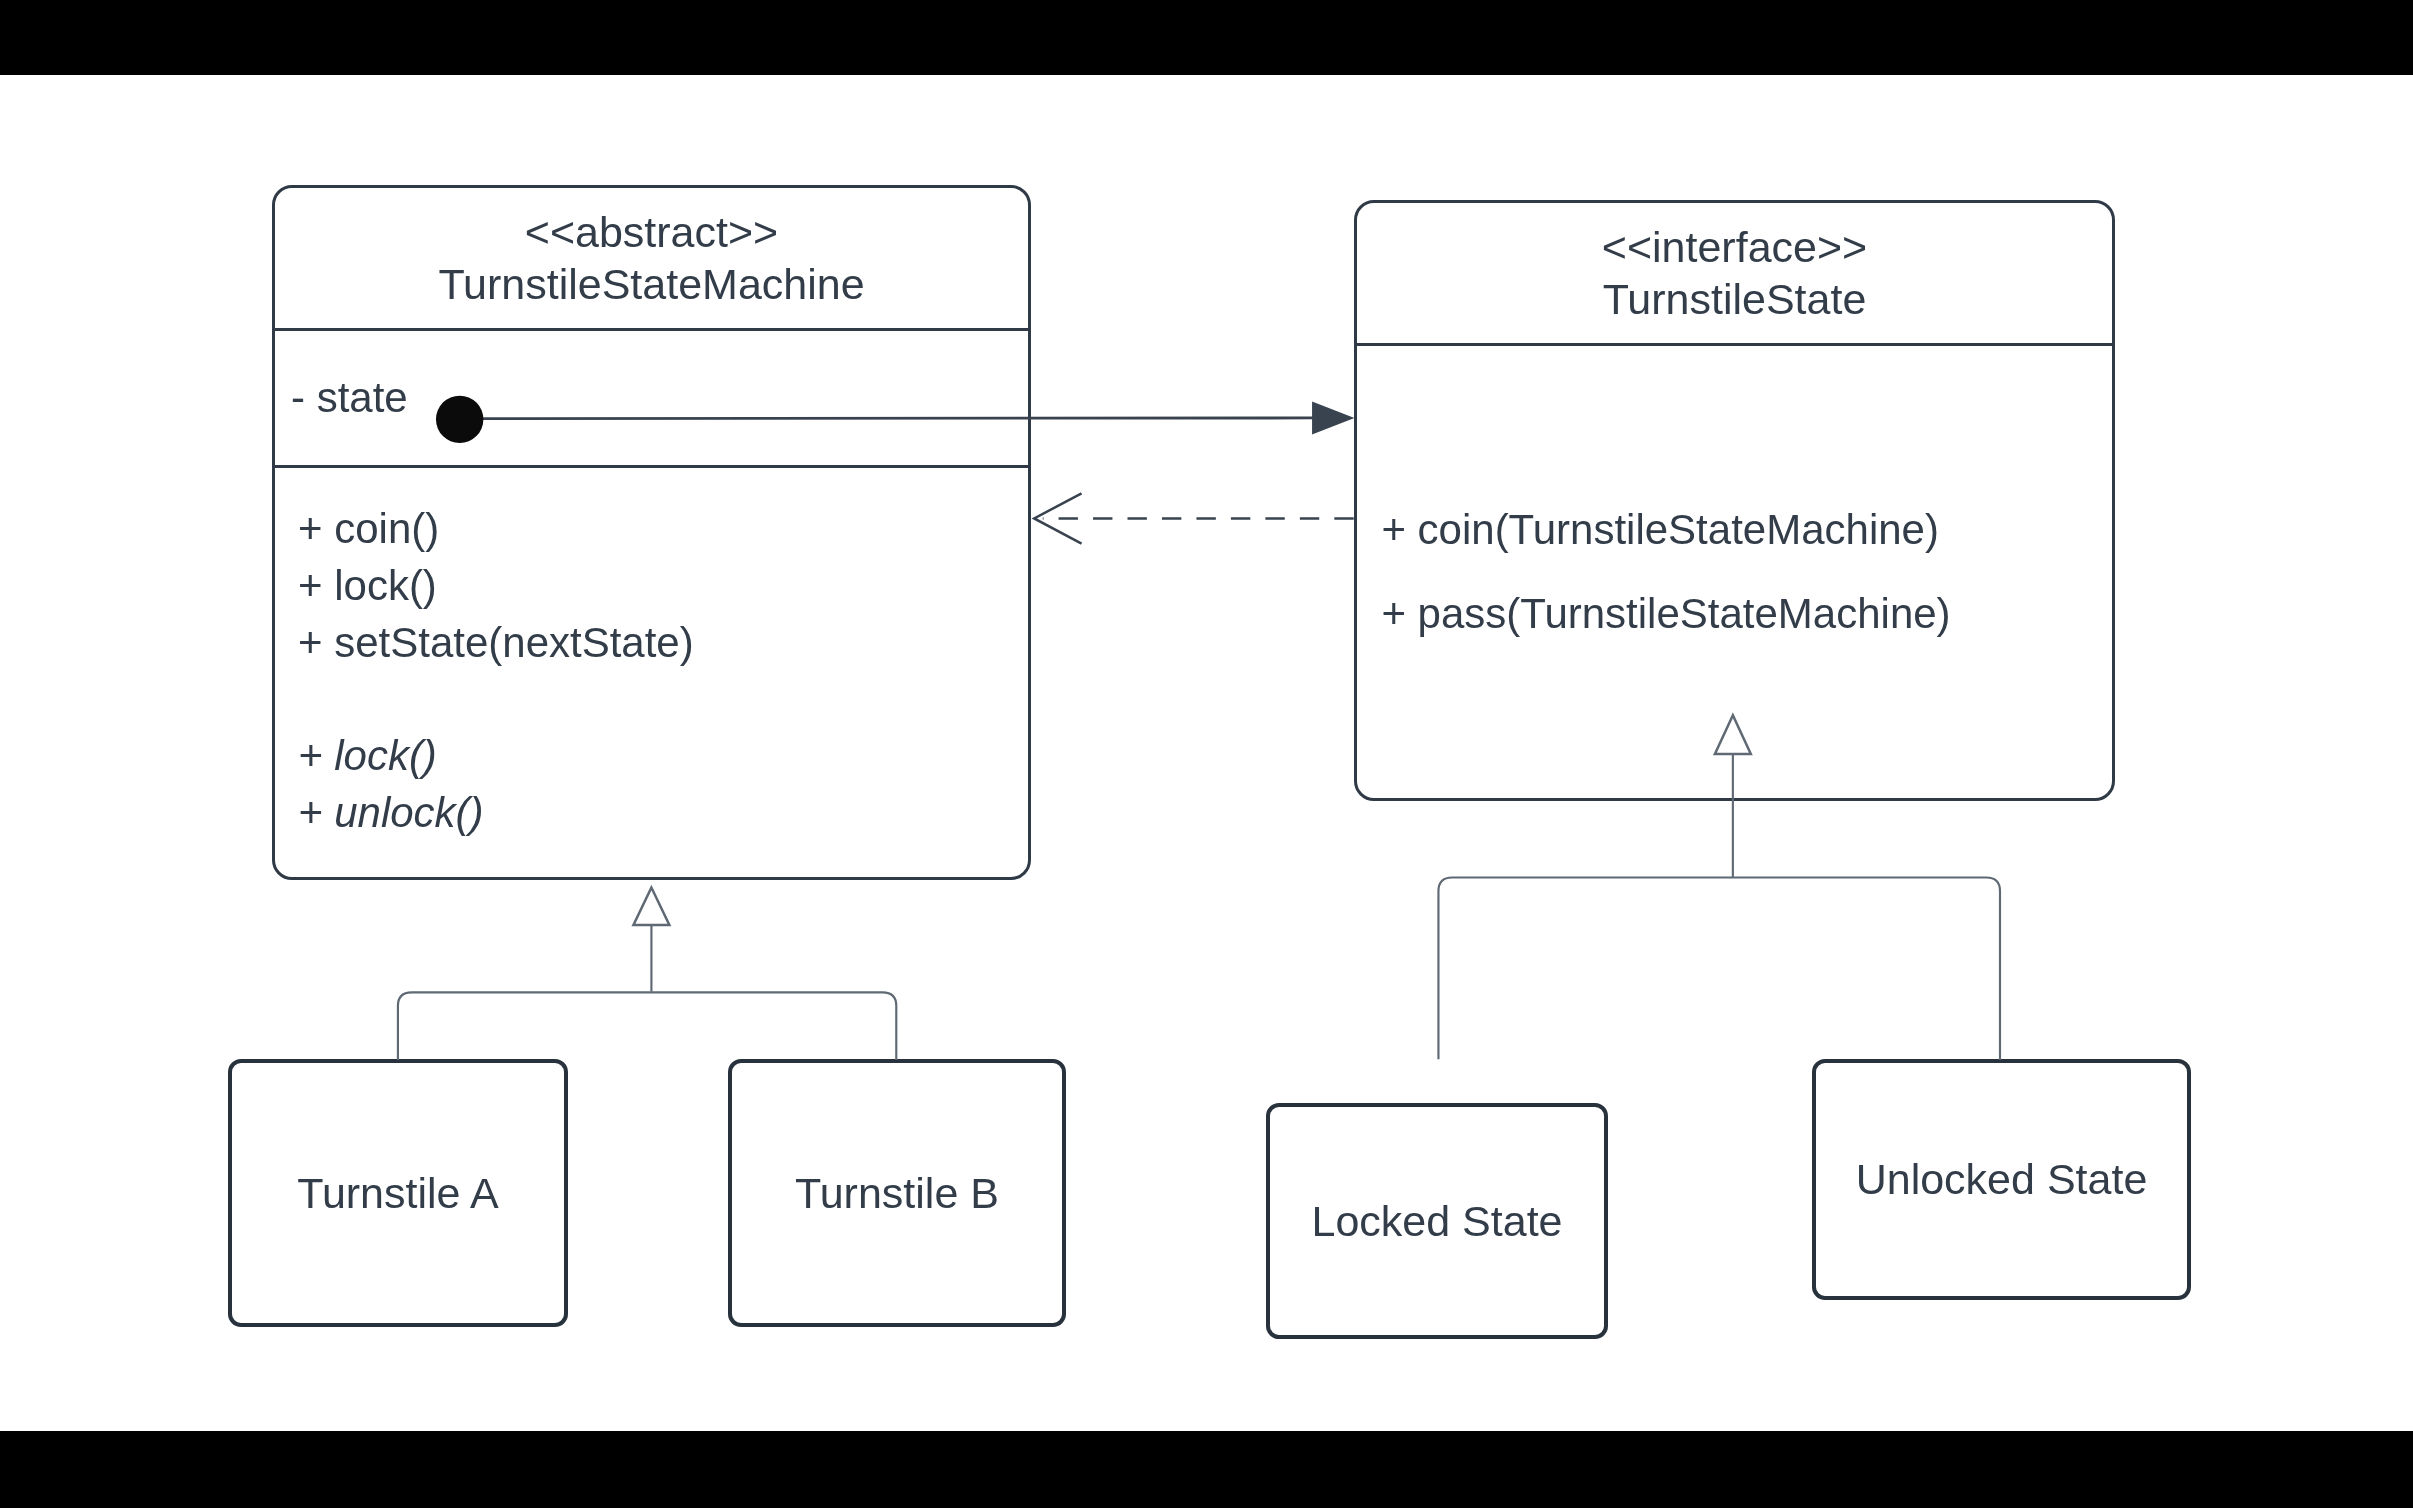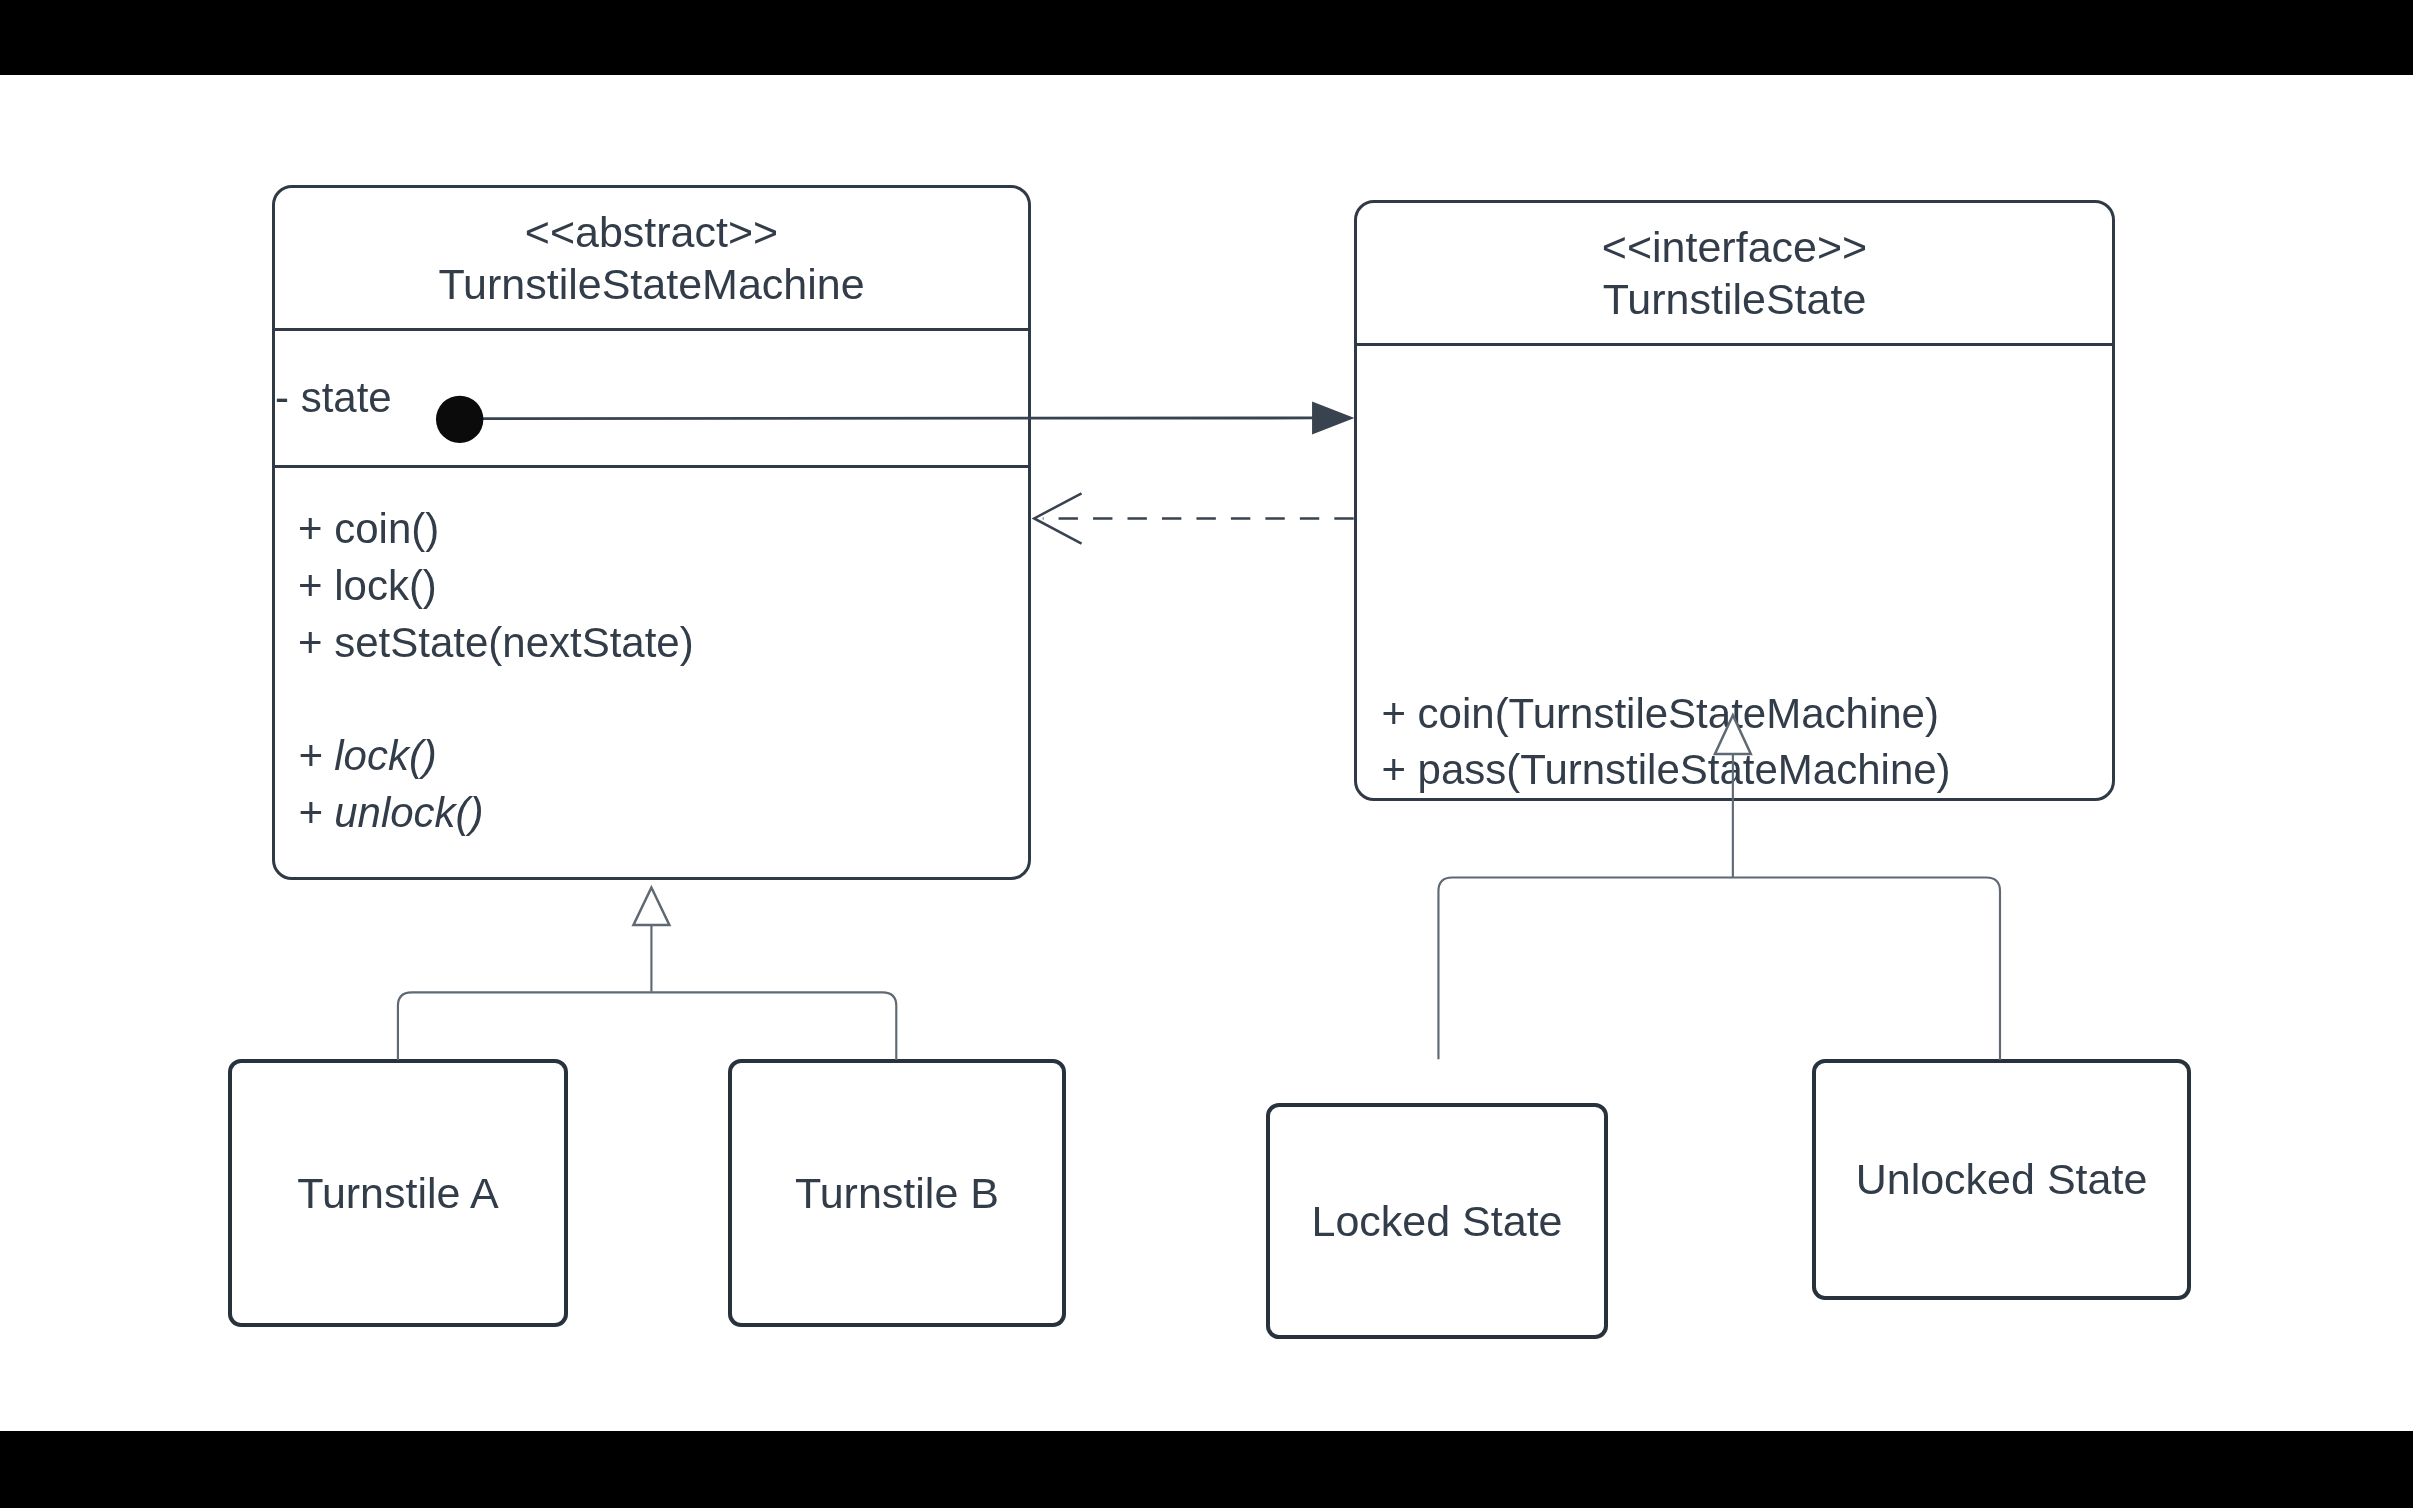--- a/index.html
+++ b/index.html
@@ -66,43 +66,45 @@
     border-bottom: 3.6px solid #2f3a46;
     flex: none;
   }
   .machine { left: 272px; top: 185px; width: 759px; height: 695px; }
   .machine .cls-header { height: 140px; }
   .machine .cls-fields {
     height: 134px;
     border-bottom: 3.6px solid #2f3a46;
     display: flex;
     align-items: center;
+    padding-left: 16px;
     font-size: 42px;
     flex: none;
   }
   .machine .cls-methods {
     flex: 1;
     padding-top: 32px;
     padding-left: 23px;
     font-size: 42px;
     line-height: 57px;
   }
   .machine .method-gap { height: 56px; }
   .member.abstract { font-style: italic; }
 
   .iface { left: 1354px; top: 200px; width: 761px; height: 601px; }
   .iface .cls-header { height: 140px; }
   .iface .cls-methods {
     flex: 1;
     display: flex;
     flex-direction: column;
-    justify-content: flex-end;
+    justify-content: center;
     padding-left: 24.4px;
     font-size: 42px;
     line-height: 56px;
+    gap: 28px;
   }
 
   .simple-box {
     position: absolute;
     box-sizing: border-box;
     background: #ffffff;
     border: 4.3px solid #28323d;
     border-radius: 13px;
     display: flex;
     align-items: center;

